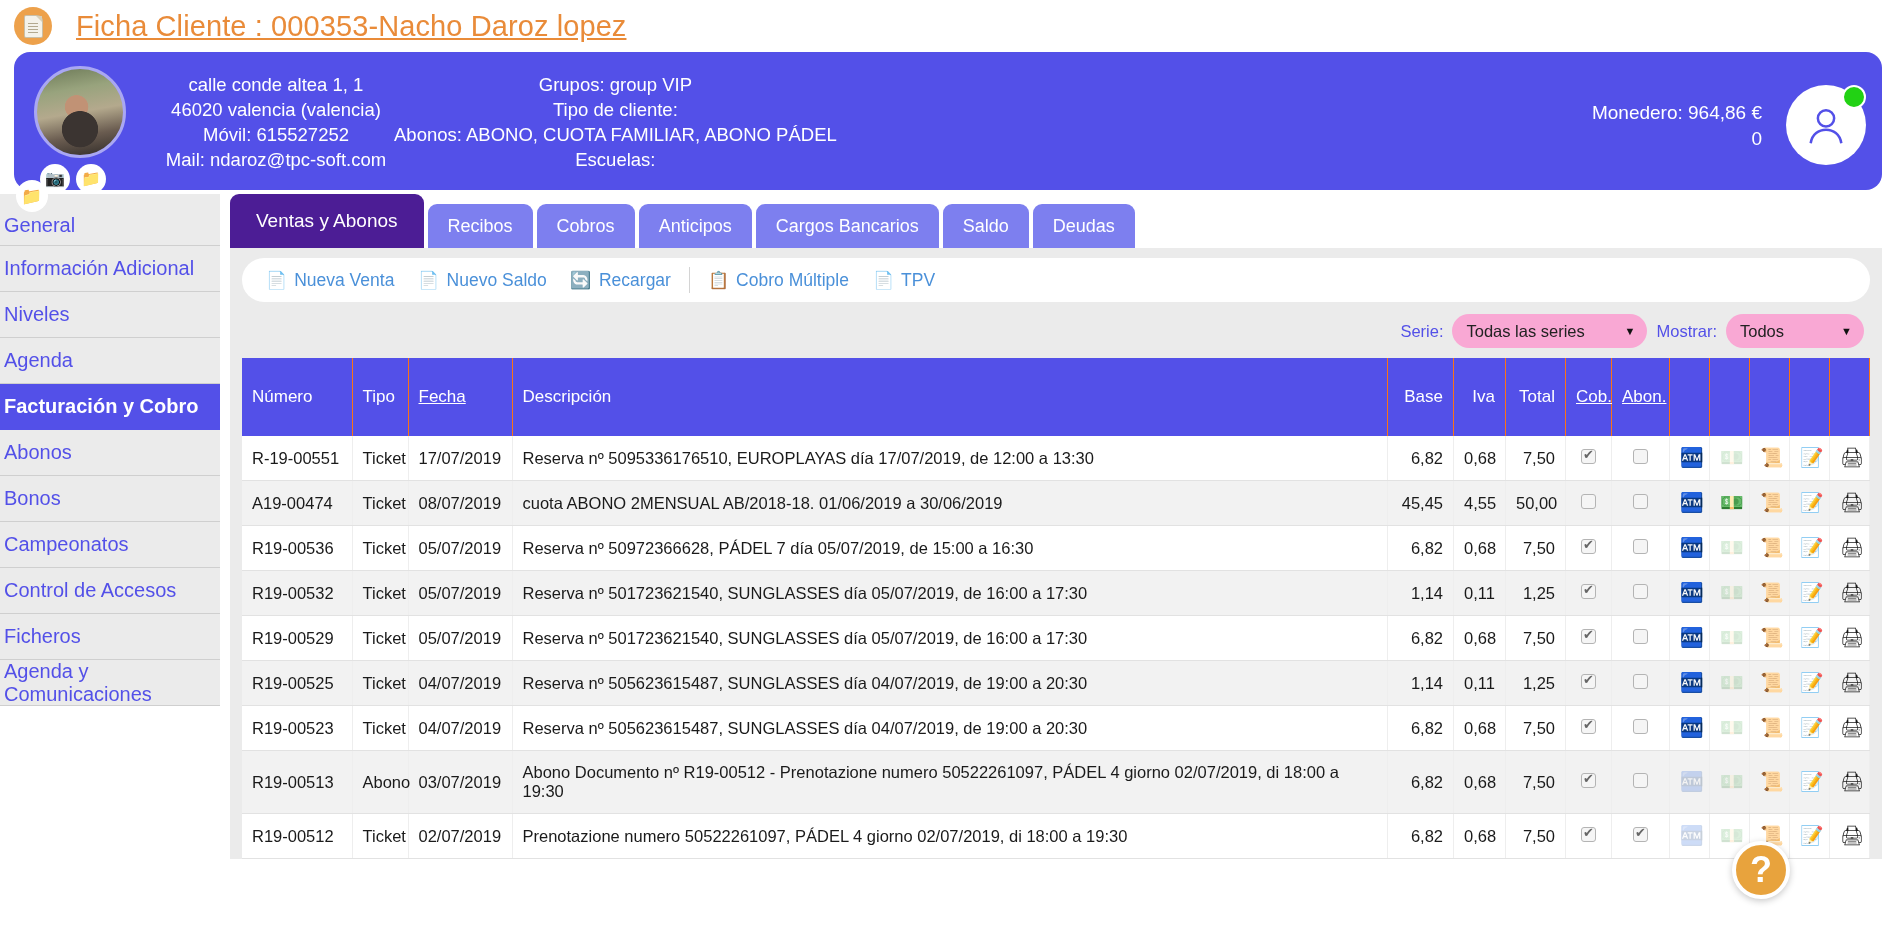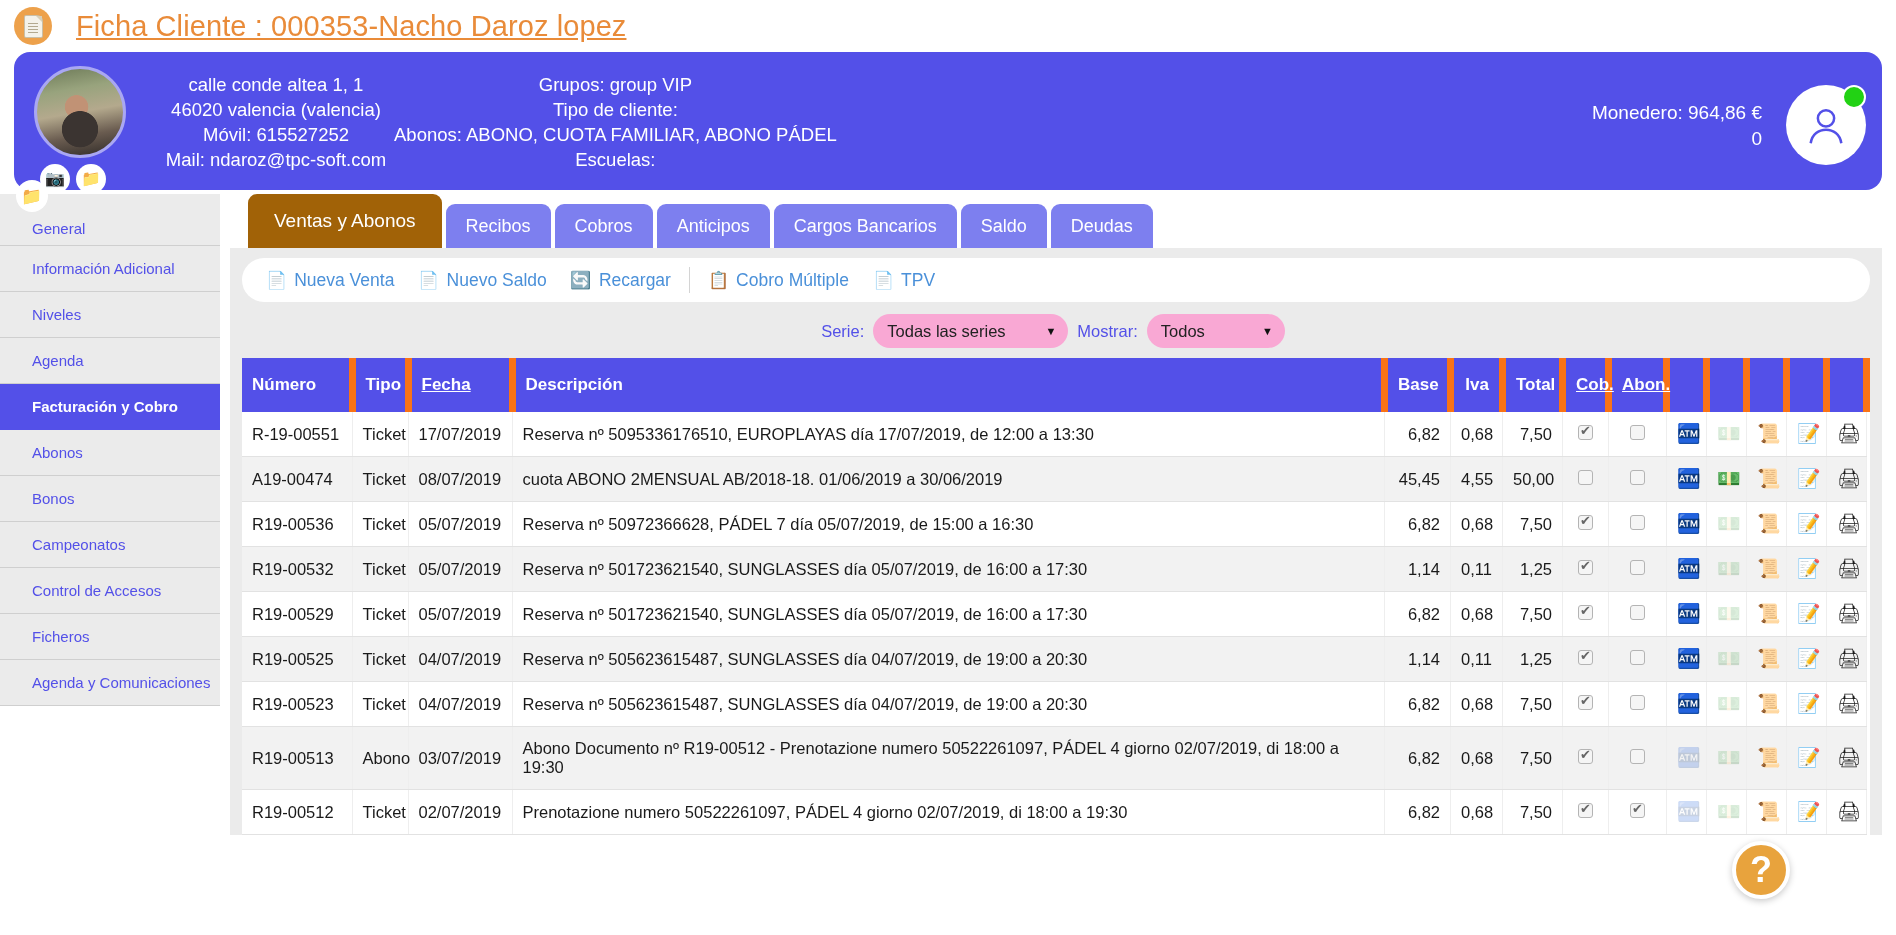--- a/index.html
+++ b/index.html
@@ -148,25 +148,25 @@
     border-radius: 50%;
     background: #ffffff;
     display: flex; align-items: center; justify-content: center;
     font-size: 17px;
     z-index: 3;
   }
   .side-item {
     background: #ebebeb;
     border-bottom: 1px solid #cfcfcf;
     color: #5350e8;
-    font-size: 15px;
+    font-size: 20px;
     height: 46px;
     display: flex;
     align-items: center;
-    padding-left: 32px;
+    padding-left: 4px;
     cursor: pointer;
   }
   .side-item.first { height: 52px; align-items: flex-end; padding-bottom: 8px; }
   .side-item.active {
     background: #5350e8;
     color: #ffffff;
     font-weight: bold;
     border-bottom-color: #5350e8;
   }
 
@@ -182,25 +182,24 @@
     color: #ffffff;
     border-radius: 9px 9px 0 0;
     font-size: 18px;
     padding: 0 20px;
     height: 44px;
     display: flex; align-items: center;
     cursor: pointer;
     white-space: nowrap;
   }
   .tab.active {
-    background: #a16207;
+    background: #4c1d95;
     height: 54px;
     font-size: 19px;
     padding: 4px 26px;
-    margin-left: 18px;
   }
 
   .panel {
     background: #ebebeb;
     min-height: 560px;
     padding: 10px 12px 0 12px;
   }
   .toolbar {
     background: #ffffff;
     border-radius: 22px;
@@ -217,21 +216,21 @@
     font-size: 17.5px;
     padding: 0 10px;
     cursor: pointer;
     white-space: nowrap;
   }
   .tool-sep { width: 1px; height: 26px; background: #d4d4d4; margin: 0 4px; }
   .ico { font-size: 17px; line-height: 1; display: inline-block; }
 
   .filters {
     display: flex;
-    justify-content: center;
+    justify-content: flex-end;
     align-items: center;
     gap: 9px;
     padding: 12px 6px 10px 0;
     font-size: 16.5px;
     color: #5350e8;
   }
   .select-pill {
     background: #f9a8d4;
     border-radius: 20px;
     height: 34px;
@@ -249,24 +248,24 @@
   table.grid {
     width: 100%;
     border-collapse: collapse;
     table-layout: fixed;
     background: #ffffff;
     font-size: 16.5px;
   }
   table.grid thead th {
     background: #5350e8;
     color: #ffffff;
-    font-weight: bold;
+    font-weight: normal;
     text-align: left;
-    padding: 17px 10px;
-    border-right: 7px solid #f97316;
+    padding: 29px 10px;
+    border-right: 1px solid #f97316;
     font-size: 17px;
   }
   table.grid thead th.num { text-align: right; }
   table.grid thead th u { text-decoration: underline; }
   table.grid tbody td {
     padding: 12px 10px;
     border-bottom: 1px solid #e2e2e2;
     border-right: 1px solid #eeeeee;
     color: #1a1a1a;
     vertical-align: middle;

